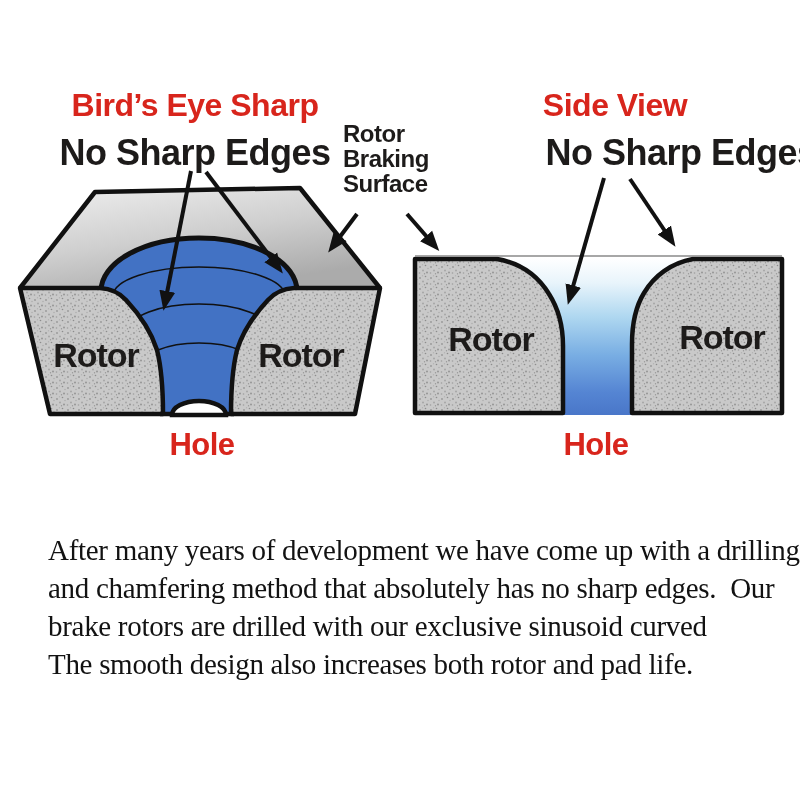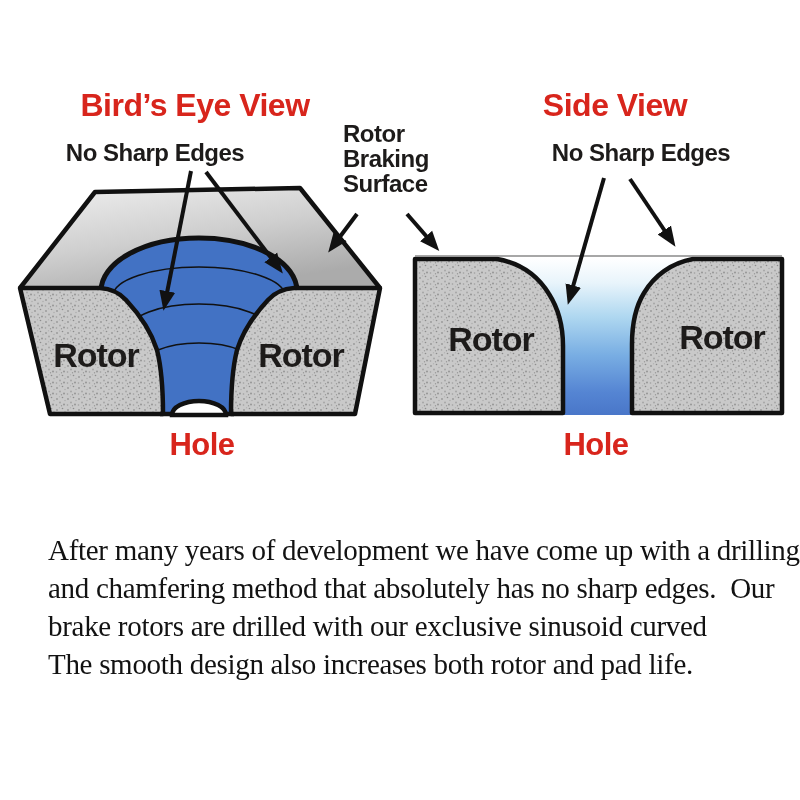--- a/index.html
+++ b/index.html
@@ -2,21 +2,21 @@
 <html style="--red: #d8251c; --text: #1d1b1a; --outline: #111111; --rotor-gray: #c9c9c9; --hole-blue: #4a79cc;"><head>
 <meta charset="utf-8">
 <style>
   html,body{margin:0;padding:0;background:#fff;}
   .canvas{position:relative;width:800px;height:800px;background:#ffffff;overflow:hidden;
           font-family:"Liberation Sans",sans-serif;}
   .diagram-svg{position:absolute;left:0;top:0;}
   .lbl{position:absolute;transform:translate(-50%,-50%);white-space:nowrap;
        font-weight:bold;color:var(--text,#1d1b1a);line-height:1;}
   .title{font-size:32px;color:var(--red,#d8251c);letter-spacing:-0.5px;}
-  .callout{font-size:24px;letter-spacing:-0.5px;}
+  .callout{font-size:36px;letter-spacing:-0.5px;margin-left:40px;}
   .rbs{position:absolute;left:343px;top:121px;transform:none;text-align:left;
        font-weight:bold;font-size:24px;line-height:25px;color:var(--text,#1d1b1a);
        white-space:pre-line;letter-spacing:-0.5px;}
   .rotor{font-size:34px;letter-spacing:-1px;}
   .hole{font-size:31px;color:var(--red,#d8251c);letter-spacing:-0.5px;margin-top:8px;}
   .para{position:absolute;left:0;top:531px;width:800px;text-align:left;
         font-family:"Liberation Serif",serif;color:#121212;padding-left:48px;}
   .para-line{font-size:29px;line-height:38px;white-space:pre;letter-spacing:-0.3px;}
 </style>
 </head>
@@ -86,21 +86,21 @@
     <g stroke="#111" stroke-width="4" fill="none">
       <path d="M191,171 L165,303" marker-end="url(#ah)"></path>
       <path d="M206,172 L278,267" marker-end="url(#ah)"></path>
       <path d="M604,178 L570,297" marker-end="url(#ah)"></path>
       <path d="M630,179 L671,240" marker-end="url(#ah)"></path>
       <path d="M357,214 L333,246" marker-end="url(#ah)"></path>
       <path d="M407,214 L434,245" marker-end="url(#ah)"></path>
     </g>
   </svg>
 
-  <div class="lbl title" style="left:195px;top:105px;">Bird’s Eye View</div>
+  <div class="lbl title" style="left:195px;top:105px;">Bird’s Eye Sharp</div>
   <div class="lbl title" style="left:598px;top:105px;margin-left:17px;">Side View</div>
 
   <div class="lbl callout" style="left:155px;top:153px;">No Sharp Edges</div>
   <div class="lbl callout" style="left:641px;top:153px;">No Sharp Edges</div>
 
   <div class="rbs">Rotor
 Braking
 Surface</div>
 
   <div class="lbl rotor" style="left:96px;top:355px;">Rotor</div>

